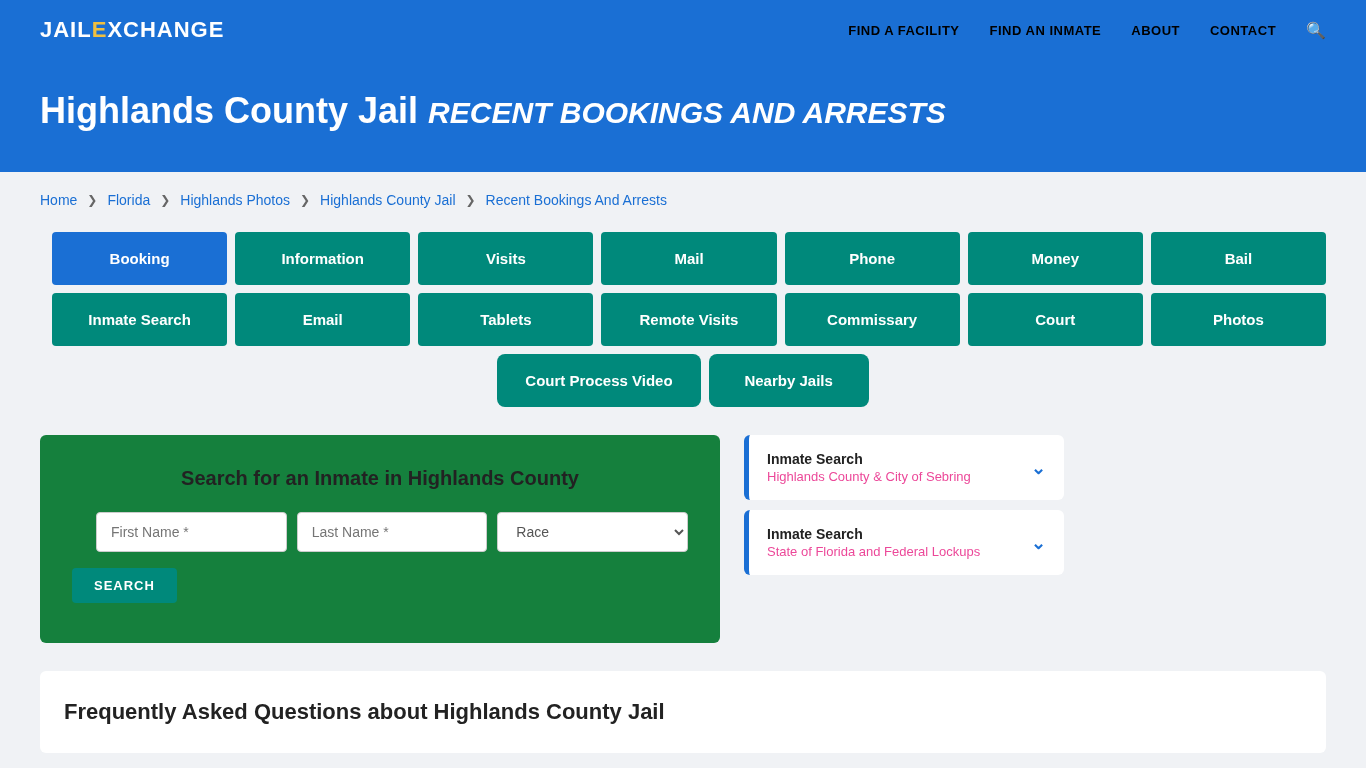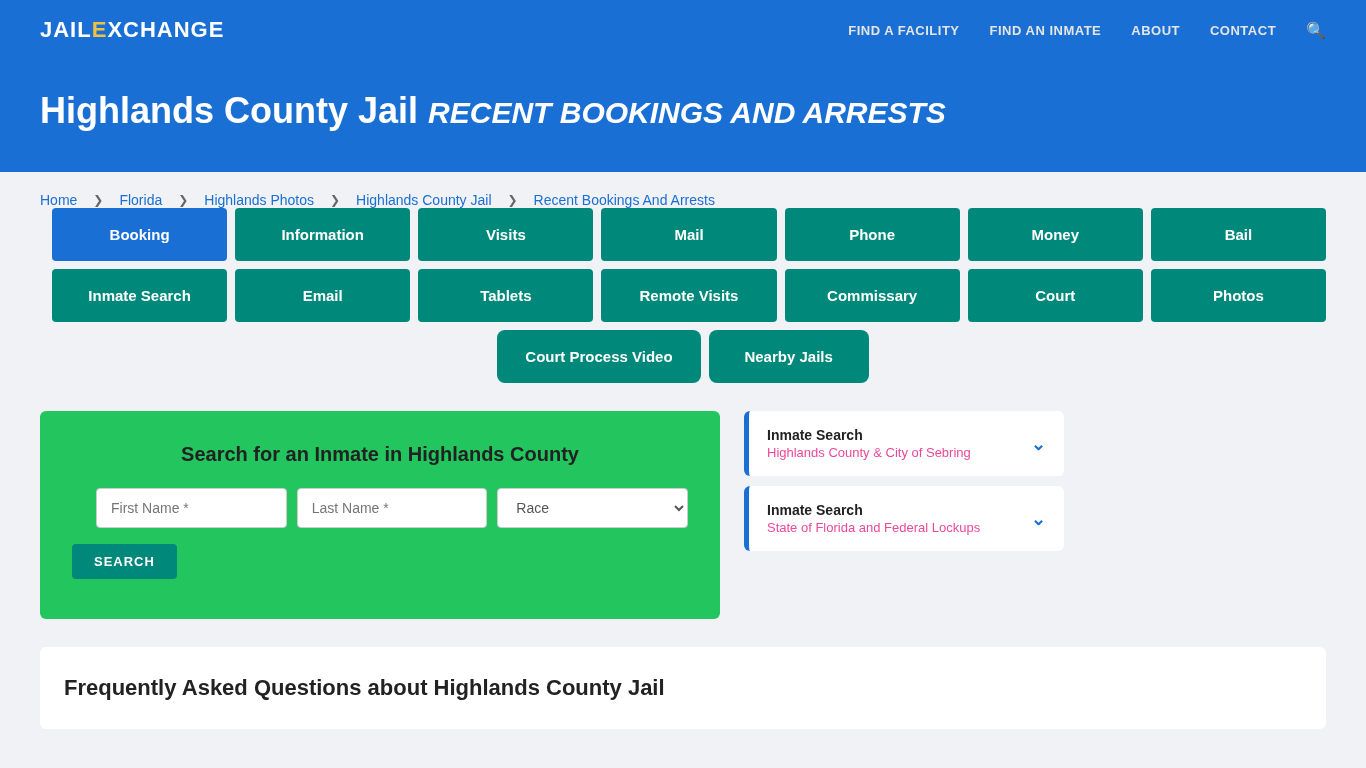--- a/index.html
+++ b/index.html
@@ -26,21 +26,21 @@
     }
     .navbar-logo .x-letter {
       color: #f0c040;
     }
     .navbar-links {
       display: flex;
       align-items: center;
       gap: 30px;
     }
     .navbar-links a {
-      color: #e5e5e5;
+      color: #000000;
       text-decoration: none;
       font-size: 13px;
       font-weight: 700;
       letter-spacing: 0.5px;
       text-transform: uppercase;
     }
     .navbar-links .search-icon-btn {
       color: #fff;
       font-size: 16px;
       cursor: pointer;
@@ -69,21 +69,22 @@
     
     .main-content {
       background: #f0f2f5;
       padding: 20px 40px 40px 40px;
     }
 
     
     .breadcrumb {
       display: flex;
       align-items: center;
-      gap: 16px;
+      gap: 10px;
+      margin-bottom: 24px;
       font-size: 14px;
       flex-wrap: wrap;
     }
     .breadcrumb a {
       color: #1a6fd4;
       text-decoration: none;
     }
     .breadcrumb .separator {
       color: #666;
       font-size: 12px;
@@ -140,21 +141,21 @@
 
     
     .two-col {
       display: flex;
       gap: 24px;
       align-items: flex-start;
     }
 
     
     .search-panel {
-      background: #22c55e;
+      background: #15803d;
       border-radius: 6px;
       padding: 32px 32px 40px 32px;
       flex: 1;
       max-width: 680px;
     }
     .search-panel h2 {
       text-align: center;
       font-size: 20px;
       font-weight: 700;
       margin-bottom: 22px;

